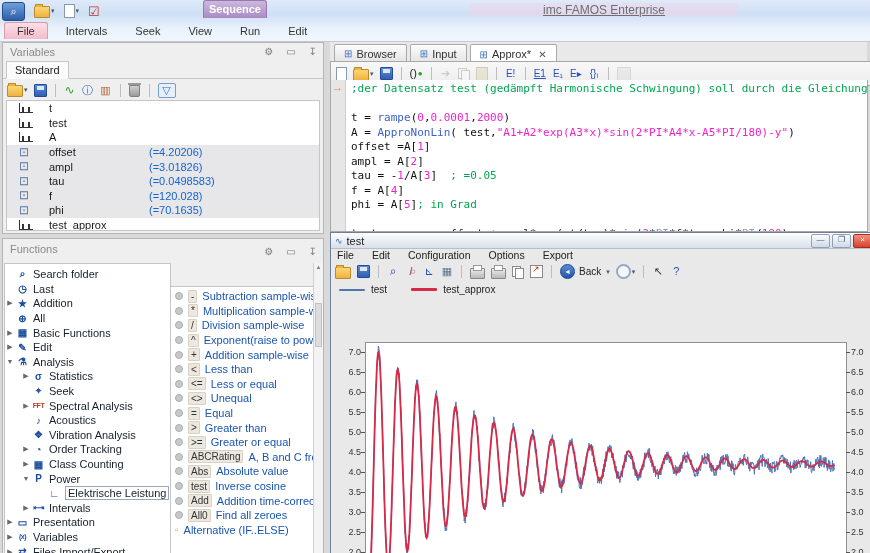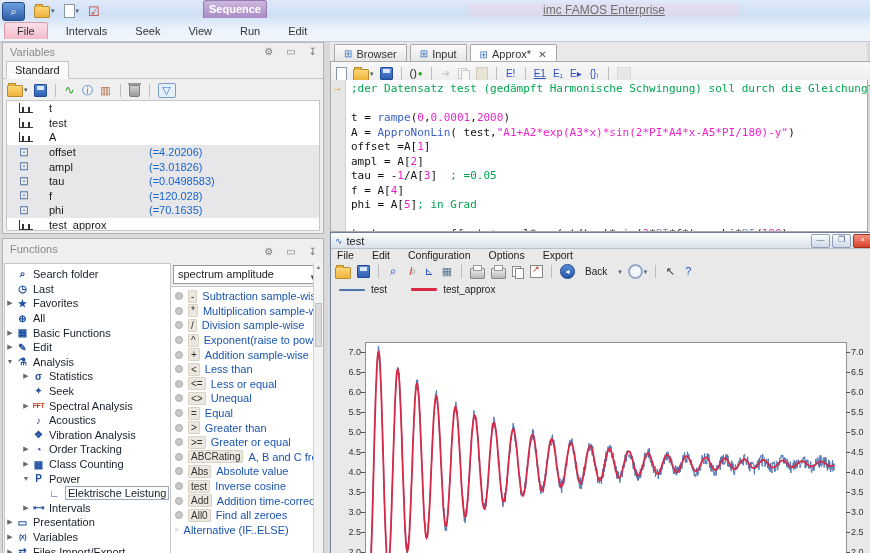--- a/index.html
+++ b/index.html
@@ -114,21 +114,21 @@
   .ic-paste{width:10px;height:12px;background:#d8cfa8;border:1px solid #998f66;}
   .ic-printer{width:13px;height:9px;background:linear-gradient(#ededed,#b8b8b8);border:1px solid #888;border-radius:1px;margin-top:4px;}
   .ic-printer::before{content:"";position:absolute;top:-4px;left:2px;width:7px;height:4px;background:#fff;border:1px solid #999;}
   .ic-export{width:11px;height:11px;border:1px solid #888;background:#fff;}
   .ic-export::after{content:"↗";position:absolute;color:#c03020;font-size:9px;left:1px;top:-2px;}
   .ic-back{width:13px;height:13px;border-radius:50%;background:linear-gradient(#5b8dd6,#2456a8);
     color:#fff;font-size:8px;line-height:13px;text-align:center;border:1px solid #1c448c;}
   .ic-ring{width:11px;height:11px;border-radius:50%;border:2px solid #97a8c4;background:#f4f6fa;}
   .graybox{width:12px;height:12px;background:#d8d8d8;border:1px solid #b0b0b0;}
   .rundot{color:#26a826;font-size:8px;margin-left:1px;}
-  .backlbl{font-size:10px;color:#222;margin:0 10px;}
+  .backlbl{font-size:10px;color:#222;margin:0 4px;}
   .pressed{border:1px solid #7a9cc8;background:#e6effa;border-radius:2px;padding:0 2px;}
 
   
   #plot-area{position:absolute;left:0;top:47px;width:537px;height:272px;background:#e9e9e9;}
   #cw-legend{position:absolute;left:8px;top:4px;display:flex;gap:24px;align-items:center;}
   .leg-item{display:flex;align-items:center;gap:6px;color:#222;font-size:10px;}
   .leg-line{width:26px;border-radius:1px;}
   #plot-box{position:absolute;left:34px;top:62px;width:480px;height:238px;background:#fff;border:1px solid #909090;}
   #plot-svg{position:absolute;left:34px;top:62px;}
   .ytick-label{position:absolute;width:26px;text-align:right;font-size:9px;color:#333;}
@@ -293,21 +293,21 @@
           <span class="tr-label">Search folder</span>
         </div>
         <div class="trow" style="padding-left: 0px;">
           <span class="tr-arrow"></span>
           <span class="tr-ico">◷</span>
           <span class="tr-label">Last</span>
         </div>
         <div class="trow" style="padding-left: 0px;">
           <span class="tr-arrow">▶</span>
           <span class="tr-ico">★</span>
-          <span class="tr-label">Favorites</span>
+          <span class="tr-label">Addition</span>
         </div>
         <div class="trow" style="padding-left: 0px;">
           <span class="tr-arrow"></span>
           <span class="tr-ico">⊕</span>
           <span class="tr-label">All</span>
         </div>
         <div class="trow" style="padding-left: 0px;">
           <span class="tr-arrow">▶</span>
           <span class="tr-ico">▦</span>
           <span class="tr-label">Basic Functions</span>
@@ -468,24 +468,20 @@
         <div class="oprow">
           <span class="op-dot"></span>
           <span class="op-sym">All0</span>
           <span class="op-label">Find all zeroes</span>
         </div>
         <div class="oprow">
           <span style="color: rgb(154, 154, 154); margin-left: 4px; font-size: 10px;">▫</span>
           <span class="op-label">Alternative (IF..ELSE)</span>
         </div>
       </div>
-    <div id="ops-combo">
-      <span>spectrum amplitude</span>
-      <span class="dd-arrow">▼</span>
-    </div>
     <div class="sbar" style="left:310px;top:24px;width:9px;height:291px;">
       <span class="up">▲</span>
       <span class="thumb" style="top:40px;"></span>
     </div>
   </div>
 
   <div id="editor">
     <div id="ed-tabs">
         <span class="ed-tab">
           <span class="ticon">⊞</span>

